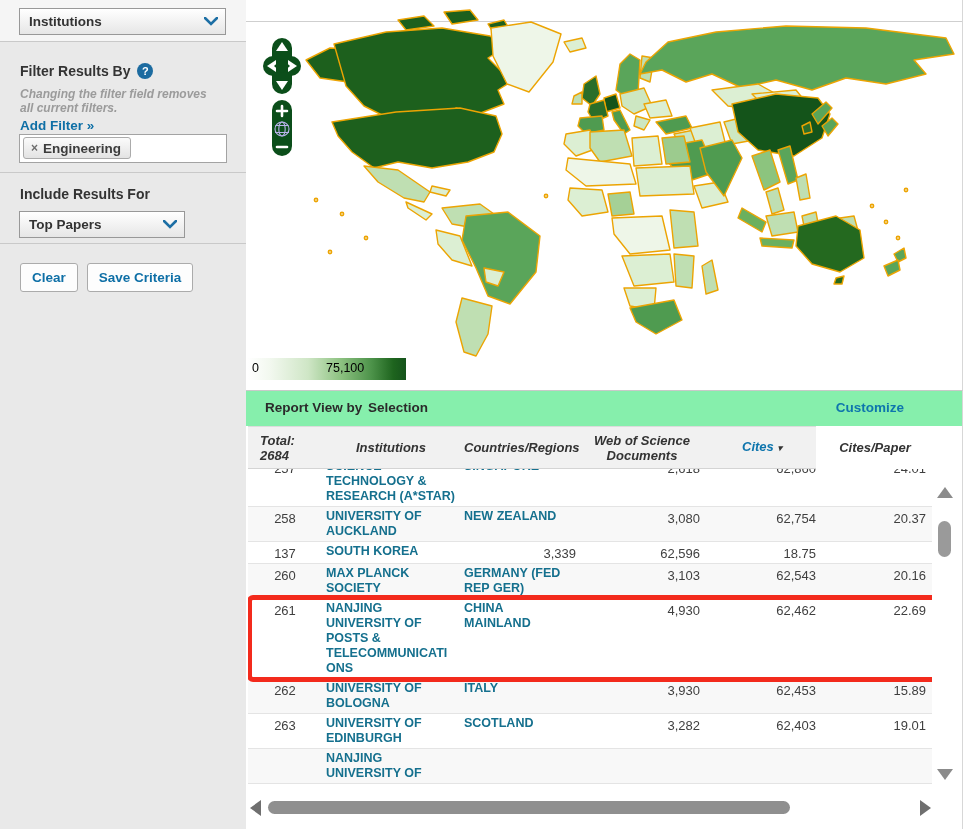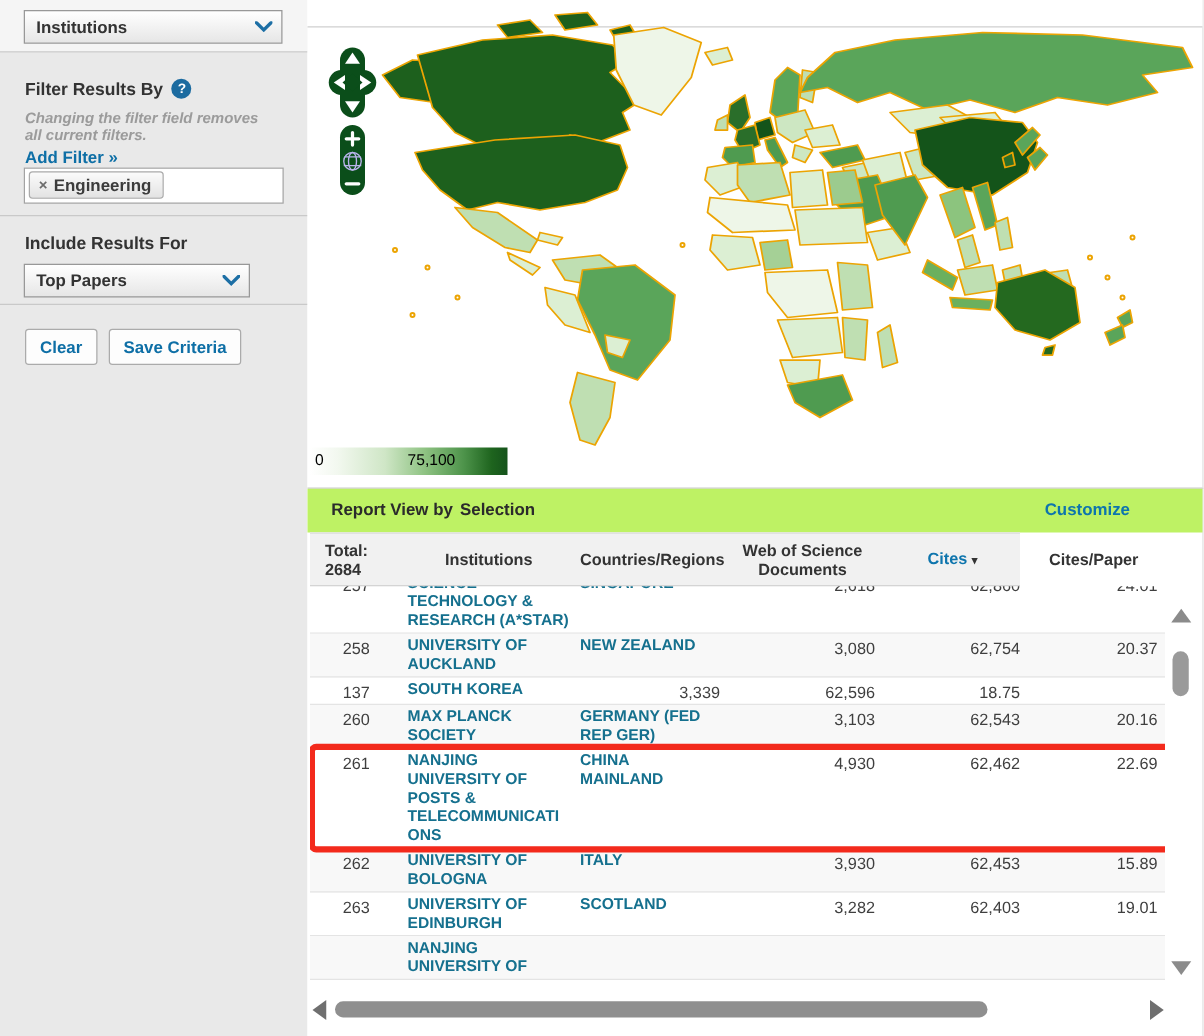--- a/index.html
+++ b/index.html
@@ -8,21 +8,21 @@
   #app { position:relative; width:963px; height:829px; background:#fff; overflow:hidden; }
 
   
   .sidebar { position:absolute; left:0; top:0; width:246px; height:829px; background:#e9e9e9; }
   .side-top { position:absolute; left:0; top:0; width:100%; height:42px; background:#f5f5f5; border-bottom:1px solid #c9c9c9; }
   .select { position:absolute; display:flex; align-items:center; justify-content:space-between;
             height:27px; border:1px solid #989898; background:linear-gradient(#ffffff,#e6e6e6);
             padding:0 7px 0 9px; cursor:pointer; }
   .select .sel-label { font-size:13.5px; font-weight:bold; color:#333; }
   .entity-select { left:19px; top:8px; width:207px; }
-  .papers-select { left:19px; top:211px; width:181px;align-items:center; }
+  .papers-select { left:19px; top:211px; width:166px;align-items:center; }
   .chev { width:14px; height:9px; flex:0 0 auto; }
   .section-sep { position:absolute; left:0; width:100%; height:0; border-top:1px solid #c9c9c9; }
   .side-heading { font-size:14px; font-weight:bold; color:#333; }
   .filter-head-row { position:absolute; left:20px; top:63px; display:flex; align-items:center; gap:7px;text-align:right; }
   .help-badge { display:inline-flex; align-items:center; justify-content:center; width:16px; height:16px;
                 border-radius:50%; background:#1c6ba0; color:#fff; font-size:11px; font-weight:bold; cursor:pointer; }
   .filter-note { position:absolute; left:20px; top:87px; width:200px; font-size:12px; line-height:14px;
                  color:#9b9b9b; font-style:italic; font-weight:bold; }
   .add-filter { position:absolute; left:20px; top:118px; font-size:13.5px; font-weight:bold; color:#0e6fa6;
                 text-decoration:none; cursor:pointer; }
@@ -42,28 +42,28 @@
   .map-topstrip { position:absolute; left:0; top:0; width:100%; height:22px; background:#fff; border-bottom:1px solid #cfcfcf; }
   .world-svg { position:absolute; left:0; top:0; width:717px; height:390px; }
   .legend { position:absolute; left:2px; top:358px; width:158px; height:22px;
             background:linear-gradient(90deg,#ffffff 0%,#f2f8ef 14%,#cfe6c6 38%,#8fc383 58%,#4d934a 78%,#1e641e 92%,#15531b 100%); }
   .legend-min { position:absolute; left:4px; top:3px; font-size:12.5px; color:#000; }
   .legend-max { position:absolute; left:78px; top:3px; font-size:12.5px; color:#000; }
 
   
   .table-panel { position:absolute; left:246px; top:390px; width:717px; height:439px; background:#fff;
                  border-top:1px solid #c9c9c9; border-right:1px solid #d7d7d7; }
-  .table-titlebar { position:absolute; left:0; top:0; width:100%; height:35px; background:#bef264; }
+  .table-titlebar { position:absolute; left:0; top:0; width:100%; height:35px; background:#86efac; }
   .tt-label { position:absolute; left:19px; top:9px; font-size:13.5px; font-weight:bold; color:#2b2b2b; }
   .tt-value { position:absolute; left:122px; top:9px; font-size:13.5px; font-weight:bold; color:#2b2b2b; }
   .customize { position:absolute; right:58px; top:9px; font-size:13.5px; font-weight:bold; color:#0e75ad;
                text-decoration:none; cursor:pointer; }
   .grid-cols { display:grid; grid-template-columns:74px 138px 120px 124px 116px 110px; }
   .thead { position:absolute; left:2px; top:35px; width:568px; height:43px; background:#f1f1f1;
-           border-top:1px solid #dcdcdc; border-bottom:1px solid #d4d4d4; align-items:center; }
+           border-top:1px solid #dcdcdc; border-bottom:1px solid #d4d4d4; align-items:center;font-style:italic; }
   .th { font-size:13px; font-weight:bold; color:#333; text-align:center; line-height:15px; padding:0 4px; }
   .th-total { text-align:left; padding-left:12px; }
   .th-cites { color:#0e75ad; cursor:pointer; }
   .th-cites .caret { color:#333; font-size:9px; }
   .tbody { position:absolute; left:2px; top:78px; width:684px; height:329px; overflow:hidden; }
   .row { border-bottom:1px solid #e4e4e4; position:relative; }
   .row.clip-top { margin-top:-12px; }
   .row:nth-child(2n) { background:#f8f8f8; }
   .cell { padding:2px 4px; font-size:13px; color:#3f3f3f; line-height:15px; }
   .cell.rank { text-align:center; padding-top:4px; }

